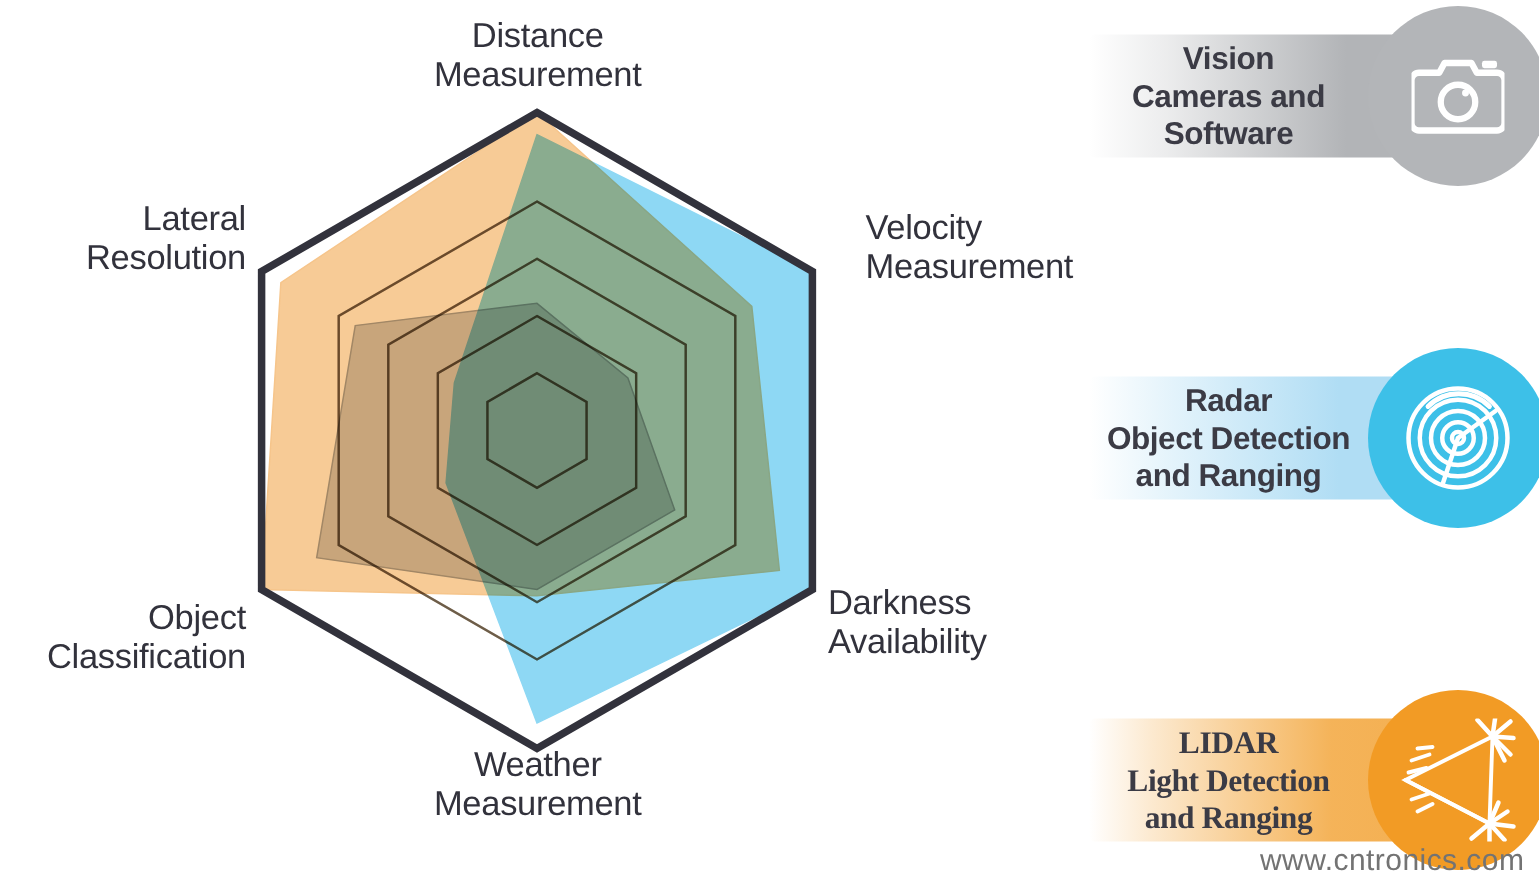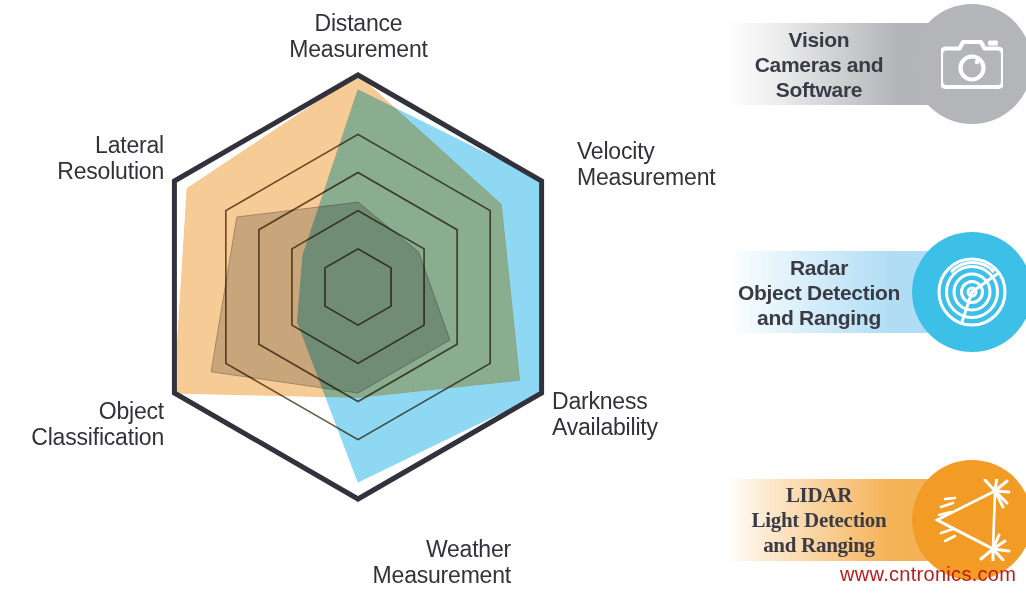--- a/index.html
+++ b/index.html
@@ -22,21 +22,21 @@
     font-weight:normal;
     font-size:23px;
     line-height:26px;
     letter-spacing:-0.2px;
     white-space:pre-line;
     pointer-events:none;
   }
   .al-top      {left:206px; top:10px;  width:305px; text-align:center;}
   .al-topright {left:552px; top:138px; width:210px; text-align:left;margin-left:25px;}
   .al-botright {left:552px; top:388px; width:210px; text-align:left;}
-  .al-bottom   {left:206px; top:536px; width:305px; text-align:right;}
+  .al-bottom   {left:206px; top:496px; width:305px; text-align:center;}
   .al-botleft  {left:-6px;  top:398px; width:170px; text-align:right;}
   .al-topleft  {left:-6px;  top:132px; width:170px; text-align:right;}
 
   
   .legend-item{
     position:absolute;
     width:300px;height:120px;
   }
   #legend-vision{left:726px;top:4px;}
   #legend-radar {left:726px;top:232px;}
@@ -74,21 +74,21 @@
     line-height:25px;
     color:#3b3b45;
     white-space:pre-line;
     letter-spacing:-0.3px;
   }
 
   .watermark{
     position:absolute;
     left:840px;top:563px;
     font-size:20px;
-    color:#b91c1c;
+    color:#737373;
     letter-spacing:0.3px;
     font-family:"Liberation Sans", sans-serif;
   }
 </style>
 </head>
 <body>
 
 <div id="stage">
 
   <div id="chart-area">

